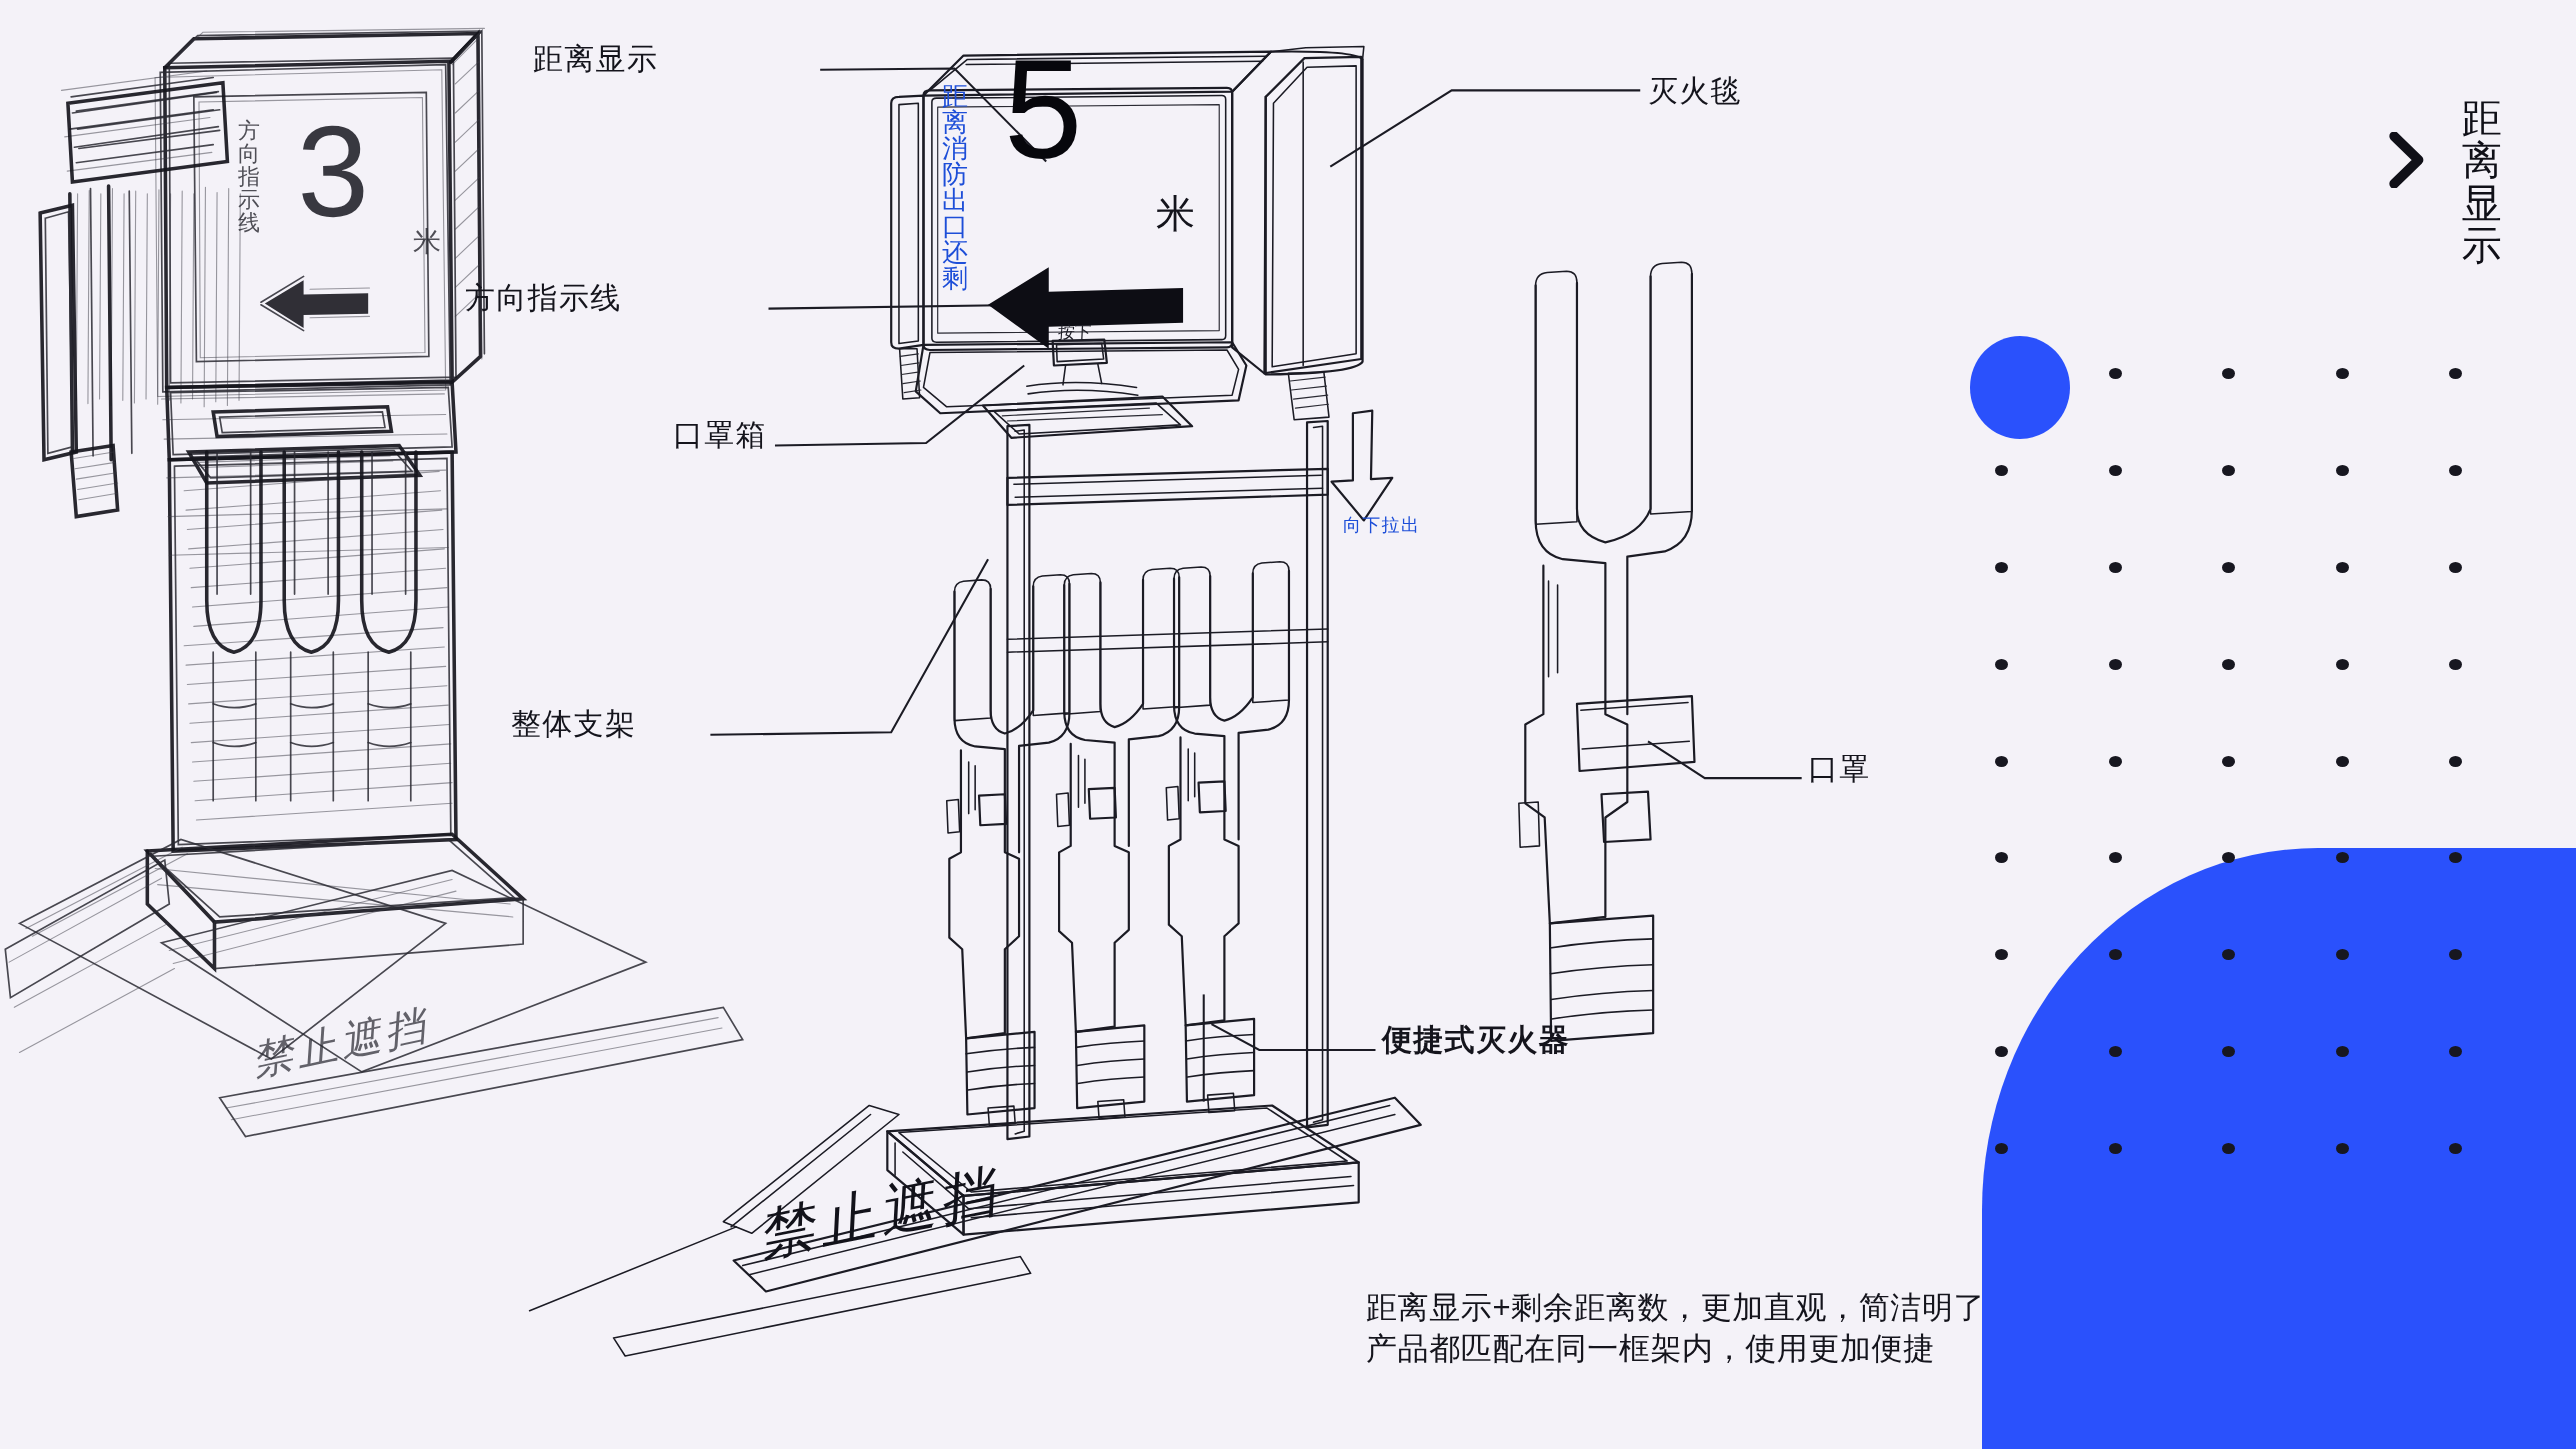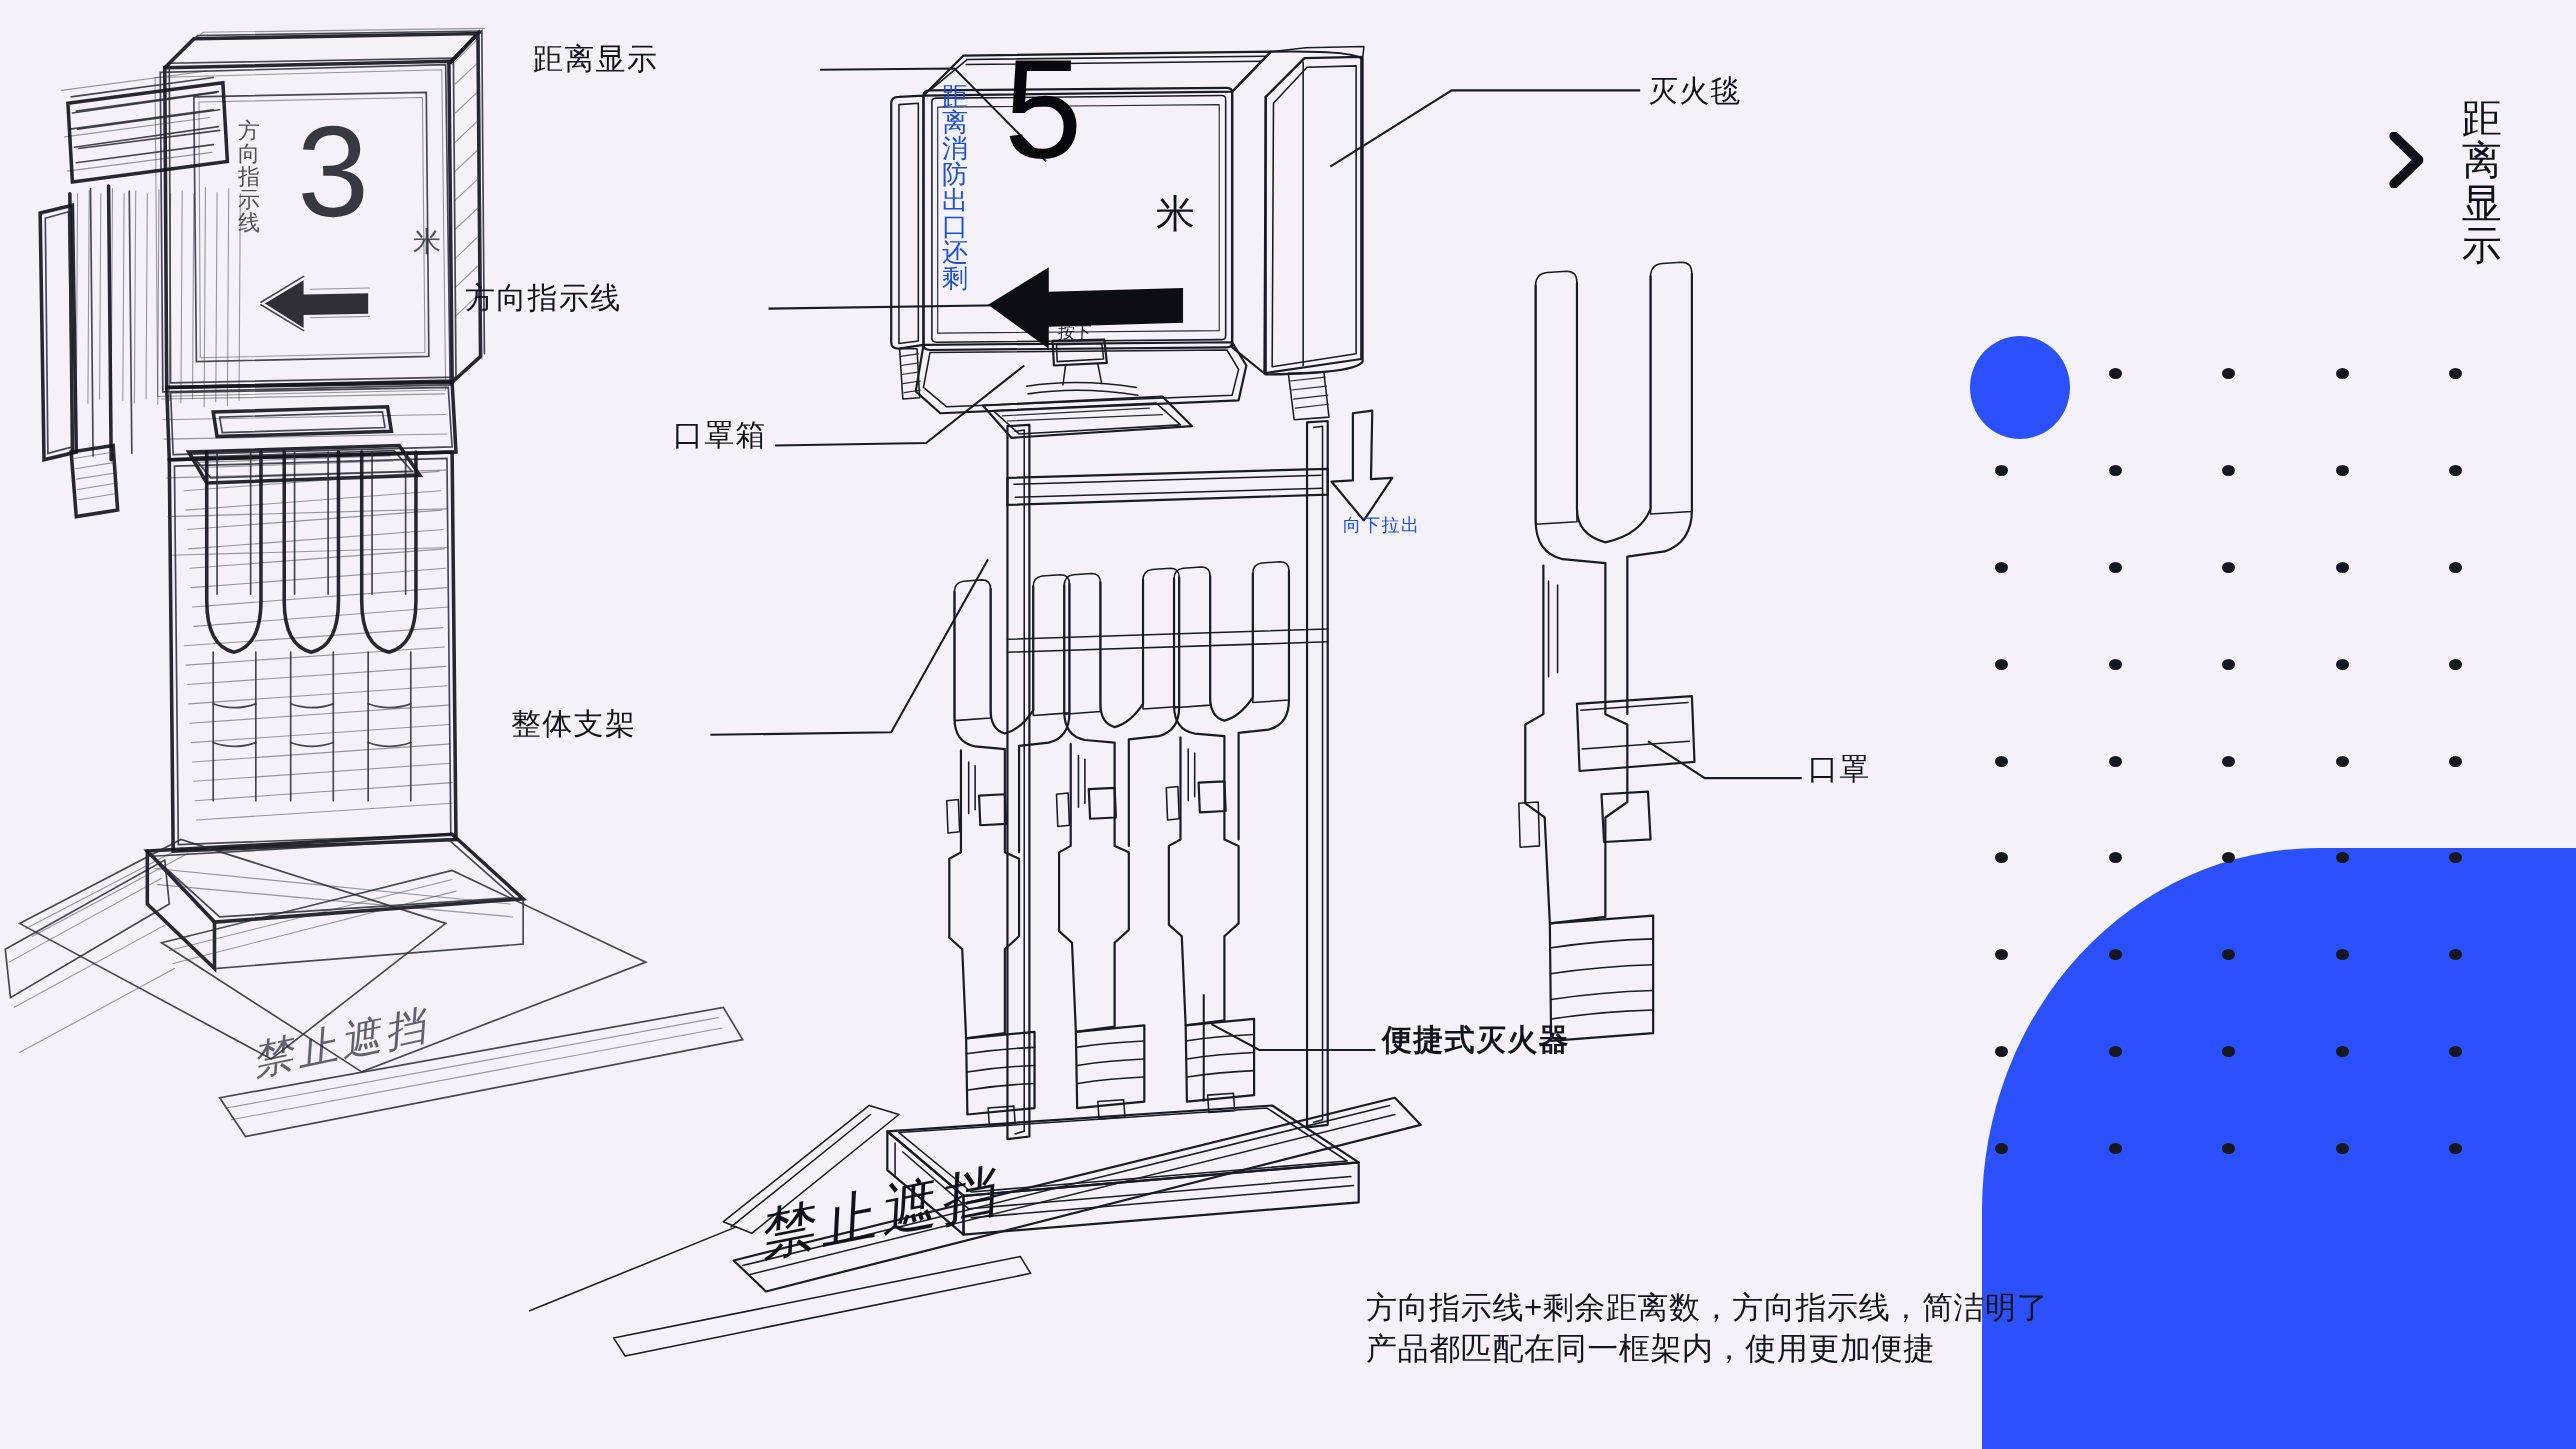--- a/index.html
+++ b/index.html
@@ -460,21 +460,21 @@
   <div class="abs callout" style="left:465px;  top:278px;">方向指示线</div>
   <div class="abs callout" style="left:673px; top:415px;text-align:center;">口罩箱</div>
   <div class="abs callout" style="left:511px;  top:704px;text-align:right;">整体支架</div>
   <div class="abs callout" style="left:1648px; top:71px;">灭火毯</div>
   <div class="abs callout" style="left:1808px; top:749px;">口罩</div>
   <div class="abs callout" style="left:1382px; top:1020px;font-weight:bold;">便捷式灭火器</div>
 
   <div class="abs" id="pull-down-label">向下拉出</div>
 
   <div class="abs" id="caption">
-    <div>方向指示线+剩余距离数，方向指示线，简洁明了</div>
+    <div>距离显示+剩余距离数，更加直观，简洁明了</div>
     <div>产品都匹配在同一框架内，使用更加便捷</div>
   </div>
 
 
   <svg class="abs" id="chevron" viewBox="0 0 56 86">
     <path d="M8 6 L46 43 L8 80" fill="none" stroke="#101018" stroke-width="15" stroke-linecap="round" stroke-linejoin="round"></path>
   </svg>
 
   <div class="abs" id="vertical-title">距离显示</div>
 

